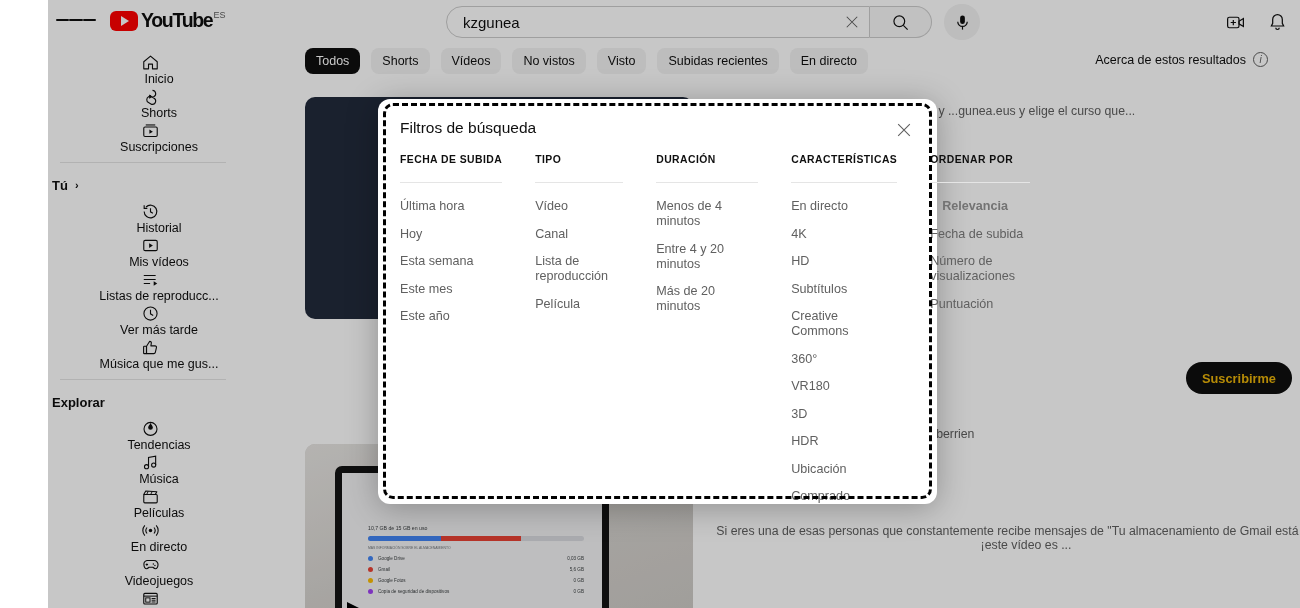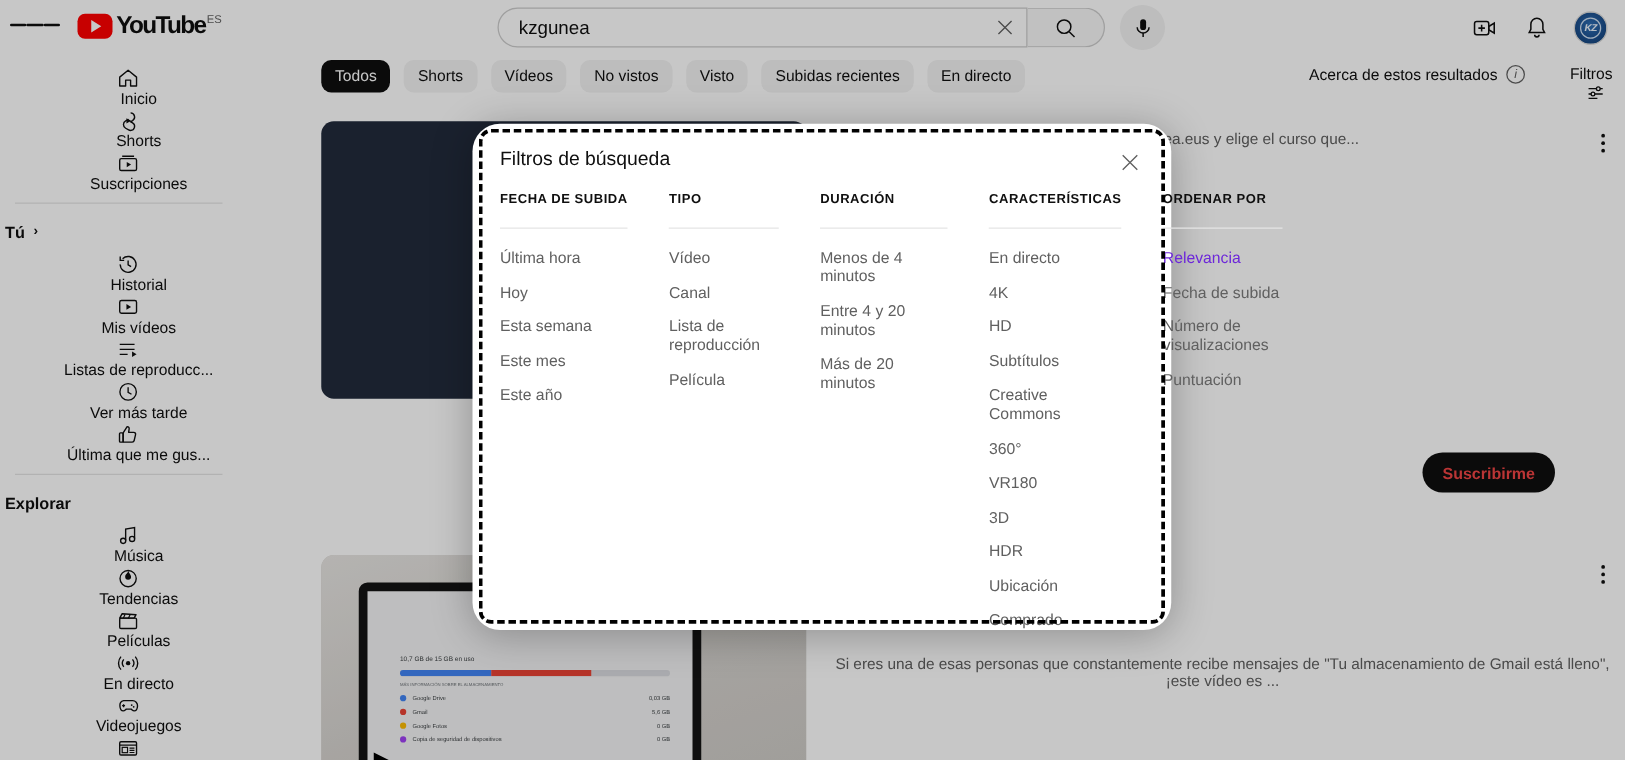--- a/index.html
+++ b/index.html
@@ -6,21 +6,21 @@
   * { box-sizing: border-box; margin: 0; padding: 0; }
   html, body {
     width: 1300px; height: 608px;
     overflow: hidden;
     font-family: "Liberation Sans", sans-serif;
     background: #ffffff;
   }
   #root { position: relative; width: 1300px; height: 608px; }
 
   
-  .page { position: absolute; inset: 0; }
+  .page { position: absolute; inset: 0; margin-left: 48px; }
   .page-dim { position: absolute; inset: 0; background: rgba(0,0,0,0.22); z-index: 50; pointer-events: none; }
 
   
   .masthead {
     position: absolute; top: 0; left: 0; width: 1300px; height: 40px;
     background: #fff; display: flex; align-items: center; z-index: 10;
   }
   .burger { width: 40px; height: 40px; margin-left: 8px; display: flex; align-items: center; justify-content: center; border-radius: 50%; }
   .burger span { display: block; width: 17px; height: 1.8px; background: #0f0f0f; margin: 2.6px 0; border-radius: 1px; }
 
@@ -90,21 +90,21 @@
   .thumb1 {
     position: absolute; left: 17px; top: 53px; width: 388px; height: 222px;
     background: #222b3c; border-radius: 10px; display:flex; align-items:center; justify-content:center;
   }
   .thumb1 .tl { color: #9aa3b2; font-size: 27px; font-weight: 700; letter-spacing: 1px; }
   .res1-desc { position: absolute; left: 418px; top: 58px; width: 628px; font-size: 12.3px; color: #606060; line-height: 19px; }
   .res1-kebab { position: absolute; right: 16px; top: 60px; }
   .chip-ghost { position: absolute; left: 418px; top: 160px; height: 24px; padding: 0 10px; border-radius: 12px; background: #f2f2f2; display:flex;align-items:center; font-size: 11.5px; color:#0f0f0f; }
   .res1-meta { position: absolute; left: 418px; top: 383px; font-size: 12.3px; color: #606060; }
   .subscribe {
-    position: absolute; right: 56px; top: 318px; background: #0f0f0f; color: #ef4444;
+    position: absolute; right: 56px; top: 318px; background: #0f0f0f; color: #eab308;
     height: 32px; padding: 0 16px; border-radius: 16px; display:flex;align-items:center;
     font-size: 12.8px; font-weight: 600;
   }
 
   
   .thumb2 {
     position: absolute; left: 17px; top: 400px; width: 388px; height: 222px;
     border-radius: 10px; overflow: hidden; background: #d7d4d0;
   }
   .t2-wall { position:absolute; inset:0; background: linear-gradient(160deg,#e8e6e3 0%,#d6d3cf 45%,#cbc8c3 100%); }
@@ -117,38 +117,38 @@
   .t2-dot { width:5px;height:5px;border-radius:50%; margin-right:5px; }
   .t2-row .sp { flex:1; }
   .t2-arrow { position:absolute; left: 0px; bottom: 0px; width: 130px; height: 110px; }
   .res2-desc { position: absolute; left: 418px; top: 480px; width: 640px; font-size: 12.3px; color: #606060; text-align: center; }
   .res2-kebab { position: absolute; right: 16px; top: 405px; }
   .kebab i { display:block; width: 3.4px; height: 3.4px; border-radius: 50%; background:#0f0f0f; margin: 2.6px 0; }
 
   
   .modal-card {
     position: absolute; left: 378px; top: 99px; width: 559px; height: 405px;
-    background: #fff; border-radius: 22px; z-index: 100;
+    background: #fff; border-radius: 12px; z-index: 100;
     box-shadow: 0 4px 32px rgba(0,0,0,0.28);
   }
   .modal-outline {
     position: absolute; left: 383px; top: 103px; width: 549px; height: 396px;
     border: 3px dashed #000; border-radius: 10px; z-index: 130; pointer-events: none;
   }
   .modal-title { position: absolute; left: 22px; top: 20px; font-size: 15.5px; color: #0f0f0f; }
   .modal-close { position: absolute; right: 20px; top: 18px; width: 26px; height: 26px; display:flex;align-items:center;justify-content:center; }
   .cols { position: absolute; left: 22px; top: 55px; right: 16px; display: flex; gap: 33px; }
   .col { }
   .col-h {
     font-size: 10.4px; font-weight: 600; letter-spacing: 0.45px; color: #0f0f0f;
     text-transform: uppercase; padding-bottom: 17px; border-bottom: 1px solid #e5e5e5;
     margin-bottom: 16px; white-space: nowrap;
   }
   .opt { font-size: 12.6px; color: #606060; line-height: 15px; margin-bottom: 12.5px; }
-  .opt.active { color: #6d28d9; font-weight: 400; }
+  .opt.active { color: #737373; font-weight: 700; margin-left: 12px; }
   .col-0 { width: 104px; }
   .col-1 { width: 107px; }
   .col-2 { width: 104px; }
   .col-3 { width: 108px; }
   .col-4 { width: 100px; }
   .col-2 .opt { width: 84px; }
   .col-2 .opt.wide { width: 102px; }
   .col-1 .opt { width: 88px; }
   .col-4 .opt { width: 96px; }
 </style>
@@ -293,49 +293,49 @@
           </span>
           <span class="nlabel">Ver más tarde</span>
         </div>
         <div class="nav-item">
           <span class="nav-ico">
             <svg width="19" height="19" viewBox="0 0 24 24">
                 <path d="M7 10.5 L11 4.2 c1.6 0 2.3 1 2 2.5 L12.5 10 h5.2 c1.3 0 2.1 1 1.8 2.2 l-1.4 6 c-.2 1-1 1.6-2 1.6 H7 z" stroke="#0f0f0f" stroke-width="1.4" fill="none" stroke-linejoin="round"></path>
                 <rect x="3.3" y="10.5" width="3.6" height="9.3" rx="0.9" stroke="#0f0f0f" stroke-width="1.4" fill="none"></rect>
               </svg>
           </span>
-          <span class="nlabel">Última que me gus...</span>
+          <span class="nlabel">Música que me gus...</span>
         </div>
       </div>
 
       <div class="divider"></div>
 
       <div class="sec-head">
         <span>Explorar</span>
       </div>
 
       <div>
+        <div class="nav-item">
+          <span class="nav-ico">
+            <svg width="19" height="19" viewBox="0 0 24 24">
+                <circle cx="12" cy="12.5" r="8.2" stroke="#0f0f0f" stroke-width="1.4" fill="none"></circle>
+                <path d="M12 4.3 c 0 3.2 -3 3.4 -3 6.4 a3 3 0 0 0 6 0 c0-2.2-2-3.1-3-6.4z" fill="#0f0f0f"></path>
+              </svg>
+          </span>
+          <span class="nlabel">Tendencias</span>
+        </div>
         <div class="nav-item">
           <span class="nav-ico">
             <svg width="19" height="19" viewBox="0 0 24 24">
                 <path d="M9.5 17V5.5 l9-1.6 V15" stroke="#0f0f0f" stroke-width="1.4" fill="none"></path>
                 <circle cx="7" cy="17.3" r="2.6" stroke="#0f0f0f" stroke-width="1.4" fill="none"></circle>
                 <circle cx="16" cy="15.3" r="2.6" stroke="#0f0f0f" stroke-width="1.4" fill="none"></circle>
               </svg>
           </span>
           <span class="nlabel">Música</span>
-        </div>
-        <div class="nav-item">
-          <span class="nav-ico">
-            <svg width="19" height="19" viewBox="0 0 24 24">
-                <circle cx="12" cy="12.5" r="8.2" stroke="#0f0f0f" stroke-width="1.4" fill="none"></circle>
-                <path d="M12 4.3 c 0 3.2 -3 3.4 -3 6.4 a3 3 0 0 0 6 0 c0-2.2-2-3.1-3-6.4z" fill="#0f0f0f"></path>
-              </svg>
-          </span>
-          <span class="nlabel">Tendencias</span>
         </div>
         <div class="nav-item">
           <span class="nav-ico">
             <svg width="19" height="19" viewBox="0 0 24 24">
                 <rect x="3.5" y="9.5" width="17" height="10.5" rx="1.3" stroke="#0f0f0f" stroke-width="1.4" fill="none"></rect>
                 <path d="M3.5 9.5 L6 5 l14 1 -2 3.5 z" stroke="#0f0f0f" stroke-width="1.4" fill="none" stroke-linejoin="round"></path>
                 <path d="M9 5.6 L7.2 9.4 M14 6 L12.2 9.5" stroke="#0f0f0f" stroke-width="1.2"></path>
               </svg>
           </span>
           <span class="nlabel">Películas</span>

